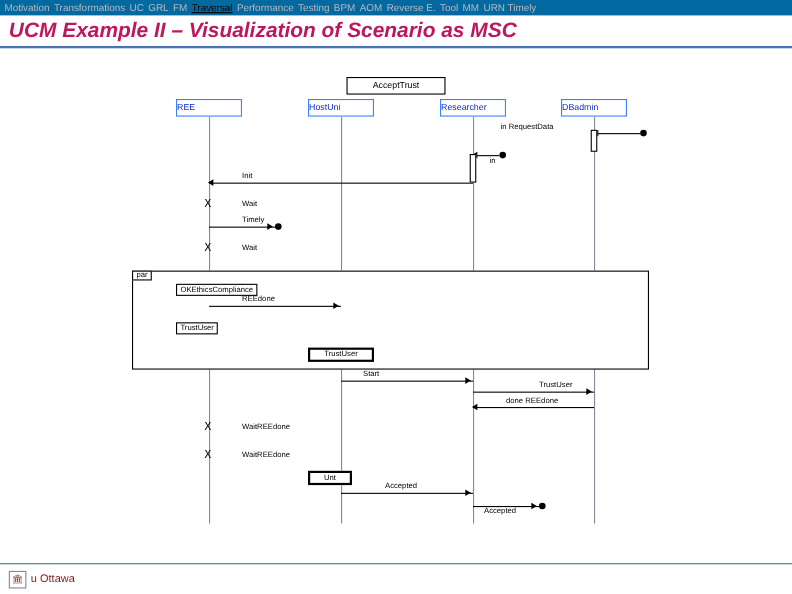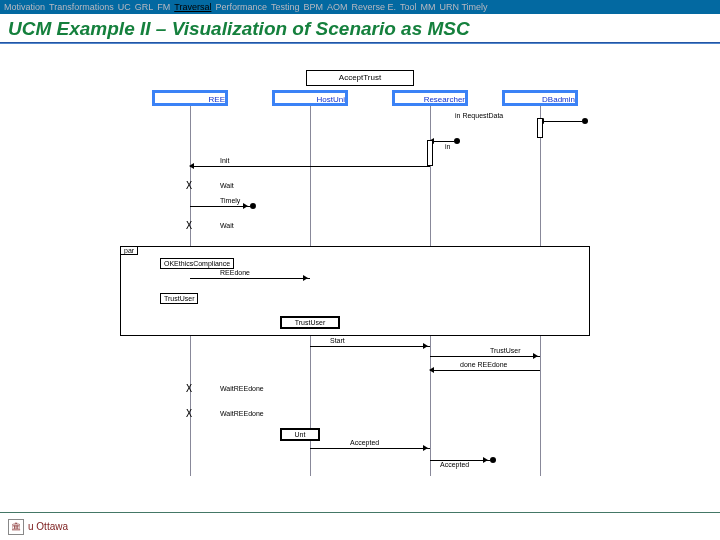--- a/index.html
+++ b/index.html
@@ -1,26 +1,26 @@
 <!DOCTYPE html>
 <html><head>
 <meta charset="utf-8">
 <style>
   * { box-sizing: border-box; margin: 0; padding: 0; }
   html, body { width: 720px; height: 540px; font-family: Arial, sans-serif; background: #fff; overflow: hidden; }
   .nav { display: flex; gap: 4px; font-size: 9px; padding: 2px 4px; color: #9aa; background: #0369a1; }
   .nav span { color: #b8b8c0; }
   .nav .active { color: #000; text-decoration: underline; }
   
-  .title { font-size: 19px; font-weight: bold; font-style: italic; color: #15803d; padding: 4px 8px 2px; }
+  .title { font-size: 19px; font-weight: bold; font-style: italic; color: #be185d; padding: 4px 8px 2px; }
   .hr { height: 2px; background: linear-gradient(#0c3d8f,#6aa0e0); margin: 0 0 4px 0; }
   .diagram { position: relative; width: 100%; height: 438px; font-size: 8px; }
   .lifeline { position: absolute; top: 0; bottom: 10px; width: 1px; background: #889; }
-  .actorbox { position: absolute; top: 42px; width: 76px; height: 16px; border: 3px solid #3b82f6; background: #fff; color: #1030cc; text-align: right; line-height: 14px; transform: translateX(-50%); font-size: 8px; }
-  .titlebox { position: absolute; top: 22px; left: 50%; width: 108px; height: 16px; border: 1px solid #000; background: #fff; text-align: center; line-height: 14px; transform: translateX(-50%); }
+  .actorbox { position: absolute; top: 42px; width: 60px; height: 16px; border: 1px solid #3b82f6; background: #fff; color: #1030cc; text-align: left; line-height: 14px; transform: translateX(-50%); font-size: 8px; }
+  .titlebox { position: absolute; top: 22px; left: 50%; width: 90px; height: 16px; border: 1px solid #000; background: #fff; text-align: center; line-height: 14px; transform: translateX(-50%); }
   .msg { position: absolute; height: 1px; background: #000; }
   .msg::after { content: ''; position: absolute; right: -1px; top: -3px; border: 3px solid transparent; border-left: 5px solid #000; }
   .label { position: absolute; font-size: 7px; color: #000; white-space: nowrap; transform: translateY(-9px); }
   .hour { position: absolute; width: 8px; height: 10px; font-size: 10px; transform: translateX(-4px); }
   .hour::before { content: 'X'; font-family: monospace; }
   .actbar { position: absolute; width: 6px; background: #fff; border: 1px solid #000; transform: translateX(-3px); }
   .refbox { position: absolute; border: 1px solid #000; background: #fff; padding: 1px 3px; font-size: 7px; }
   .footer { position: absolute; bottom: 0; left: 0; right: 0; height: 28px; border-top: 1px solid #476; display: flex; align-items: center; justify-content: space-between; padding: 0 8px; font-size: 8px; color: #555; background: #fff; }
   .logo { display: flex; align-items: center; gap: 4px; color: #7a1a1a; font-size: 10px; }
   .logosq { width: 16px; height: 16px; border: 1px solid #888; display: flex; align-items: center; justify-content: center; font-size: 8px; }

